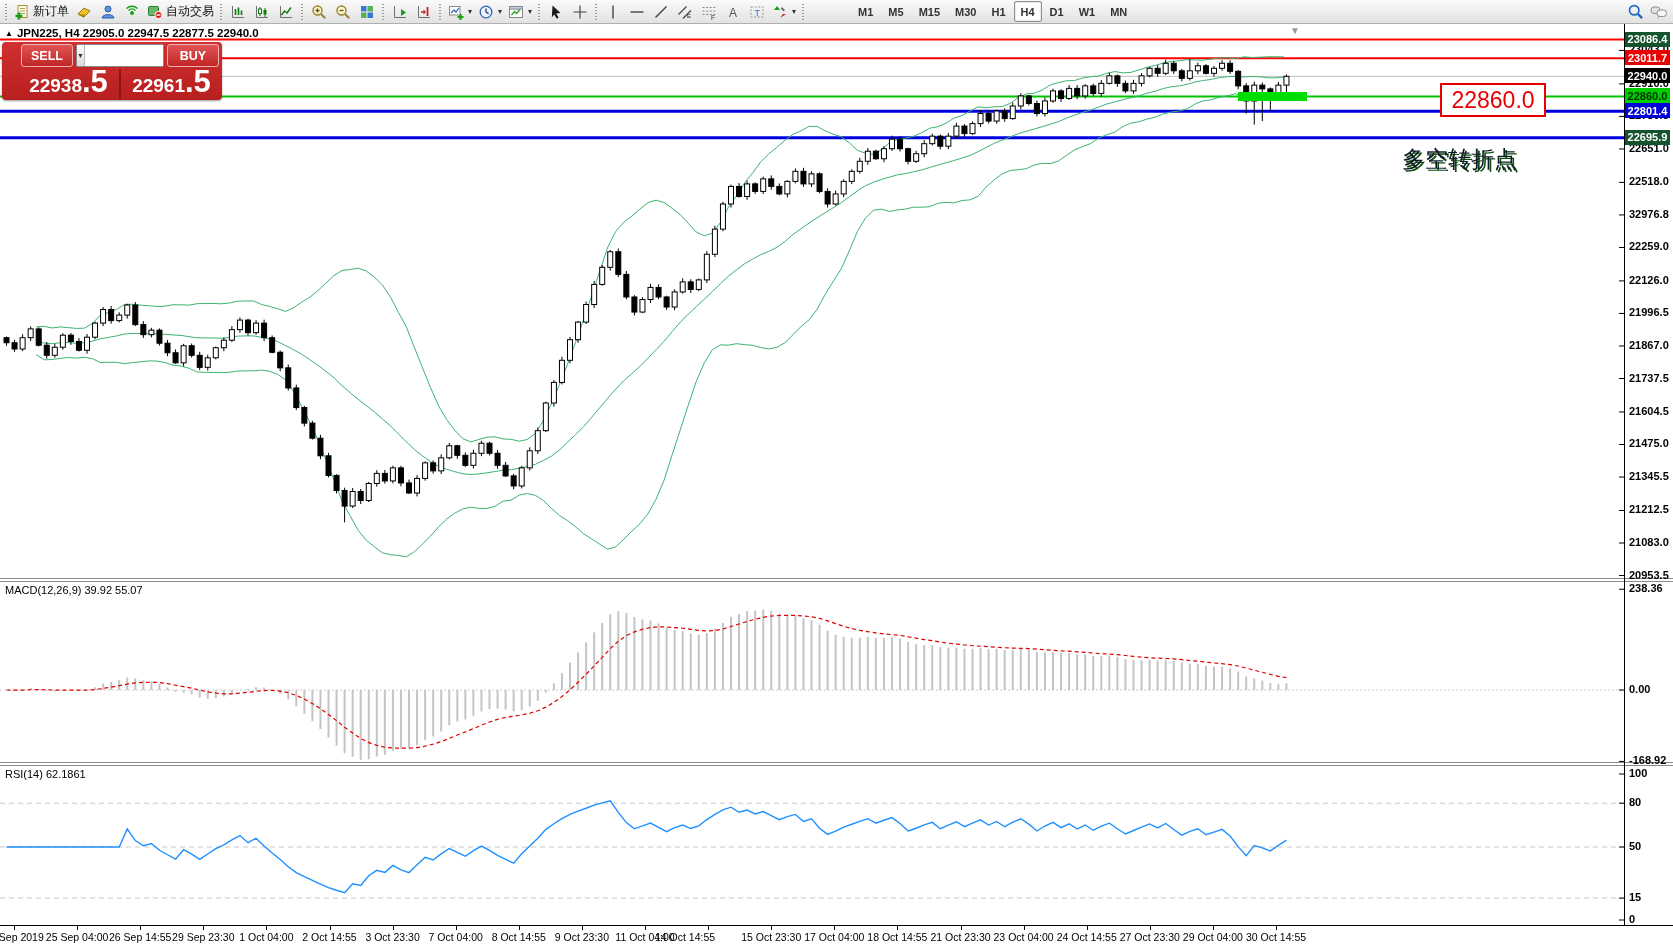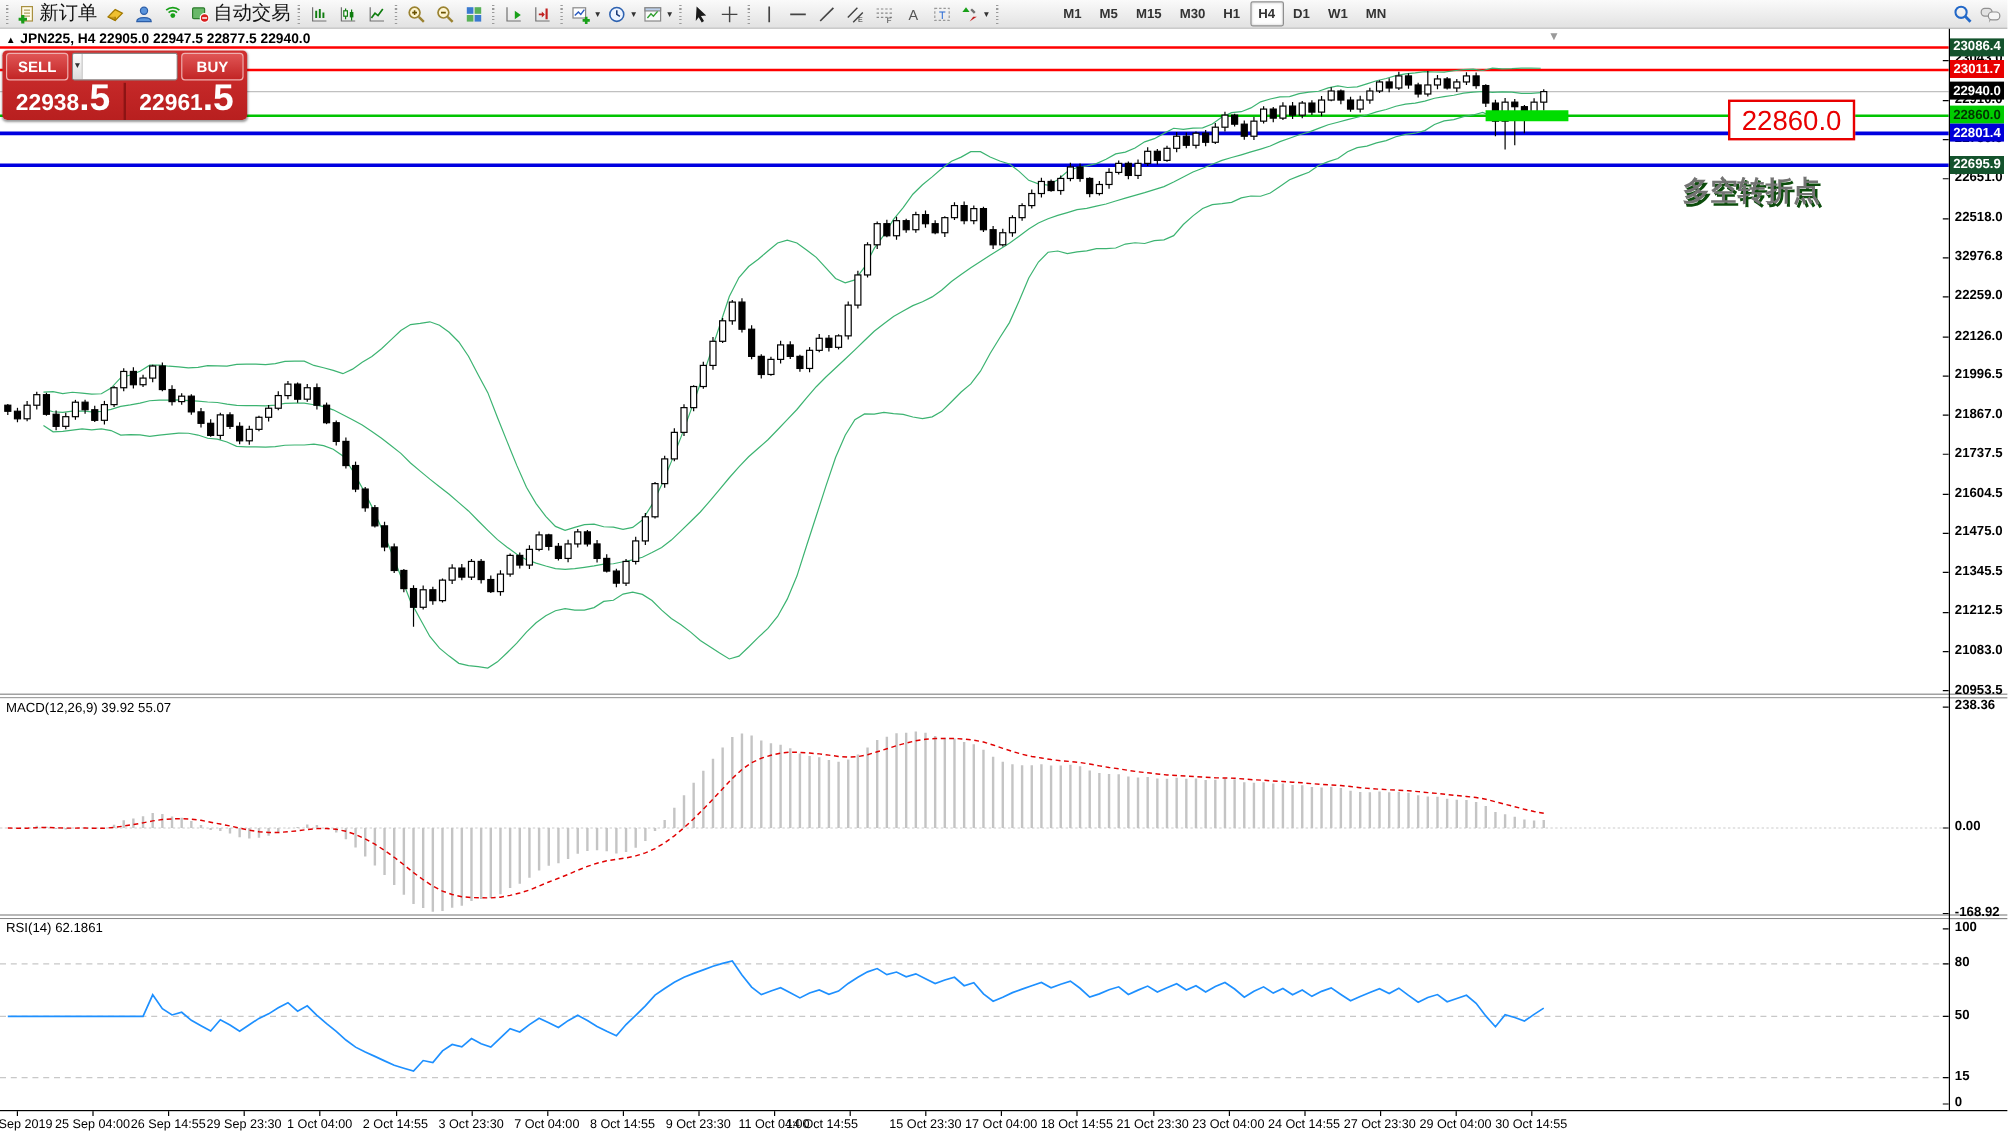--- a/index.html
+++ b/index.html
@@ -7,21 +7,21 @@
        font-family:"Liberation Sans","DejaVu Sans",sans-serif;-webkit-font-smoothing:antialiased;}
   
   .toolbar{position:absolute;left:0;top:0;width:1673px;height:24px;
     background:linear-gradient(#fafafa,#e2e2e2);border-bottom:1px solid #b0b0b0;
     display:flex;align-items:center;box-sizing:border-box;padding:0 2px;}
   .tgrip{width:5px;height:16px;margin:0 2px;
     background-image:repeating-linear-gradient(#9a9a9a 0 1px,transparent 1px 3px);
     background-size:2px 100%;background-repeat:no-repeat;background-position:1px 0;}
   .tbtn{height:20px;min-width:24px;display:flex;align-items:center;justify-content:center;
     border:1px solid transparent;border-radius:2px;gap:3px;padding:0 2px;box-sizing:border-box;}
-  .tbtn .lbl{font-size:16px;color:#111;white-space:nowrap;}
+  .tbtn .lbl{font-size:12px;color:#111;white-space:nowrap;}
   .dd{font-size:8px;color:#333;margin-left:1px;}
   .tfbtn{height:19px;padding:0 6px;font-size:11px;font-weight:700;color:#333;
     display:flex;align-items:center;border:1px solid transparent;border-radius:2px;}
   .tfbtn.active{background:#fdfdfd;border:1px solid #8e8e8e;box-shadow:inset 0 0 2px #bbb;}
   .tspacer{flex:1;}
   .ticon{display:block;}
   
   .pane-svg{position:absolute;left:0;background:#fff;}
   .pane-sep{position:absolute;left:0;width:1673px;height:4px;background:#fff;
     border-top:1px solid #8a8a8a;border-bottom:1px solid #8a8a8a;box-sizing:border-box;}
@@ -33,27 +33,27 @@
   .ax-label{position:absolute;left:1629px;font-size:11px;font-weight:600;color:#000;white-space:nowrap;}
   .ax-box{position:absolute;left:1625px;width:45px;height:15px;font-size:11px;font-weight:700;
     display:flex;align-items:center;justify-content:center;color:#fff;z-index:4;}
   
   .chart-title{position:absolute;left:5px;top:27px;font-size:11.5px;font-weight:700;color:#000;
     display:flex;align-items:center;gap:4px;z-index:5;}
   .chart-title .tri{font-size:8px;}
   .ind-label{position:absolute;left:5px;font-size:11px;color:#000;z-index:5;}
   .price-note{position:absolute;border:2px solid #e80000;background:#fff;color:#e80000;
     font-size:23px;font-weight:500;display:flex;align-items:center;justify-content:center;z-index:6;}
-  .cn-note{position:absolute;font-size:23px;font-weight:700;color:#737373;
+  .cn-note{position:absolute;font-size:23px;font-weight:400;color:#0f172a;
     text-shadow:2px 2px 0 #0c4d0c;z-index:6;white-space:nowrap;}
   .shift-marker{position:absolute;font-size:10px;color:#9a9a9a;z-index:5;}
   
   .trade-panel{position:absolute;left:2px;top:42px;width:204px;height:58px;z-index:7;
     background:linear-gradient(#d03030,#b81f1f);border-radius:4px;box-shadow:0 1px 2px rgba(0,0,0,.4);
-    display:flex;flex-wrap:wrap;}
+    display:flex;flex-wrap:wrap;padding-left:16px;}
   .tp-row1{display:flex;width:100%;height:27px;align-items:center;}
   .tp-btn{height:21px;margin:0 3px;flex:0 0 50px;display:flex;align-items:center;justify-content:center;
     background:linear-gradient(#e05555,#c22525);border:1px solid #efb0b0;border-radius:3px;
     color:#fff;font-size:12.5px;font-weight:700;}
   .tp-spin{flex:1;height:21px;display:flex;background:#fff;border:1px solid #888;border-radius:2px;overflow:hidden;}
   .tp-step{width:20px;background:linear-gradient(#fdfdfd,#dcdcdc);border:0;font-size:7px;color:#333;
     display:flex;align-items:center;justify-content:center;}
   .tp-step.left{border-right:1px solid #bbb;}
   .tp-vol{flex:1;border:0;text-align:right;font-size:13.5px;font-weight:600;padding:0 6px 0 0;outline:none;
     font-family:"Liberation Sans","DejaVu Sans",sans-serif;}

